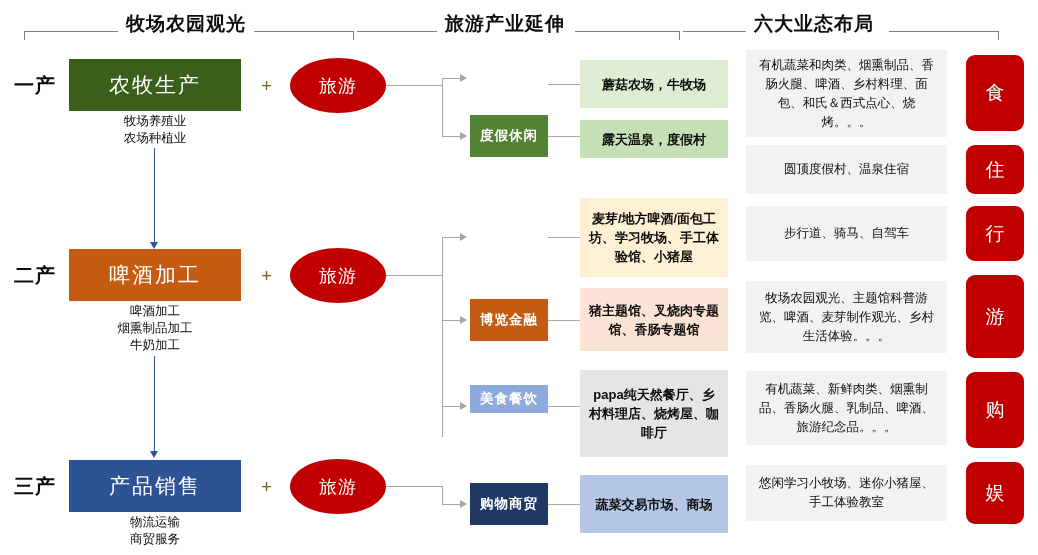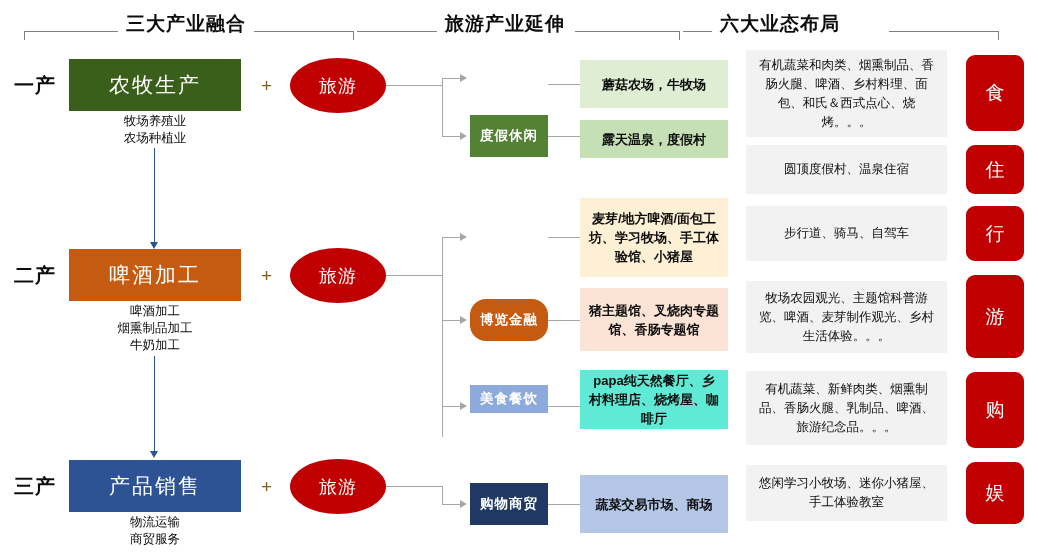--- a/index.html
+++ b/index.html
@@ -175,31 +175,31 @@
     white-space:nowrap;
   }
 </style>
 </head>
 <body>
 
 <div id="canvas">
 
   <div class="hdr-line" style="left:24px;top:31px;width:253px;"></div>
   <div class="hdr-tick" style="left:24px;top:31px;height:9px;"></div>
-  <div class="hdr-title" style="left:118px;top:11px;">三大产业融合</div>
+  <div class="hdr-title" style="left:118px;top:11px;">牧场农园观光</div>
   <div class="hdr-line" style="left:266px;top:31px;width:88px;"></div>
   <div class="hdr-tick" style="left:353px;top:31px;height:9px;"></div>
 
   <div class="hdr-line" style="left:357px;top:31px;width:82px;"></div>
   <div class="hdr-title" style="left:437px;top:11px;">旅游产业延伸</div>
   <div class="hdr-line" style="left:575px;top:31px;width:105px;"></div>
   <div class="hdr-tick" style="left:679px;top:31px;height:9px;"></div>
 
   <div class="hdr-line" style="left:683px;top:31px;width:72px;"></div>
-  <div class="hdr-title" style="left:712px;top:11px;">六大业态布局</div>
+  <div class="hdr-title" style="left:746px;top:11px;">六大业态布局</div>
   <div class="hdr-line" style="left:889px;top:31px;width:110px;"></div>
   <div class="hdr-tick" style="left:998px;top:31px;height:9px;"></div>
 
   <div class="tier-label" style="left:14px;top:72px;">一产</div>
   <div class="stage-box" style="left:69px;top:59px;width:172px;height:52px;background:#3A5F1B;">农牧生产</div>
   <div class="stage-sub" style="left:69px;top:113px;width:172px;">
     <span style="white-space:pre-line;">牧场养殖业
 农场种植业</span>
   </div>
 
@@ -242,27 +242,27 @@
   <div class="cx" style="left:442px;top:237px;width:19px;"></div>
   <div class="chead" style="left:460px;top:233px;"></div>
   <div class="cx" style="left:442px;top:320px;width:19px;"></div>
   <div class="chead" style="left:460px;top:316px;"></div>
   <div class="cx" style="left:442px;top:406px;width:19px;"></div>
   <div class="chead" style="left:460px;top:402px;"></div>
 
   <div class="cx" style="left:548px;top:237px;width:32px;"></div>
   <div class="detail" style="left:580px;top:198px;width:148px;height:79px;background:#FDF0D5;">麦芽/地方啤酒/面包工坊、学习牧场、手工体验馆、小猪屋</div>
 
-  <div class="chip" style="left:470px;top:299px;width:78px;height:42px;background:#C55A11;border-radius:16px;">博览金融</div>
+  <div class="chip" style="left:470px;top:299px;width:78px;height:42px;background:#C55A11;">博览金融</div>
   <div class="cx" style="left:548px;top:320px;width:32px;"></div>
   <div class="detail" style="left:580px;top:288px;width:148px;height:63px;background:#FBE3D5;">猪主题馆、叉烧肉专题馆、香肠专题馆</div>
 
   <div class="chip" style="left:470px;top:385px;width:78px;height:28px;background:#8EA9DB;">美食餐饮</div>
   <div class="cx" style="left:548px;top:406px;width:32px;"></div>
-  <div class="detail" style="left:580px;top:370px;width:148px;height:59px;background:#5eead4;">papa纯天然餐厅、乡村料理店、烧烤屋、咖啡厅</div>
+  <div class="detail" style="left:580px;top:370px;width:148px;height:87px;background:#e5e5e5;">papa纯天然餐厅、乡村料理店、烧烤屋、咖啡厅</div>
 
   <div class="tier-label" style="left:14px;top:473px;">三产</div>
   <div class="stage-box" style="left:69px;top:460px;width:172px;height:52px;background:#2E5395;">产品销售</div>
   <div class="stage-sub" style="left:69px;top:514px;width:172px;">
     <span style="white-space:pre-line;">物流运输
 商贸服务</span>
   </div>
 
   <div class="plus" style="left:261px;top:477px;">+</div>
   <div class="ellipse" style="left:290px;top:459px;width:96px;height:55px;">旅游</div>

